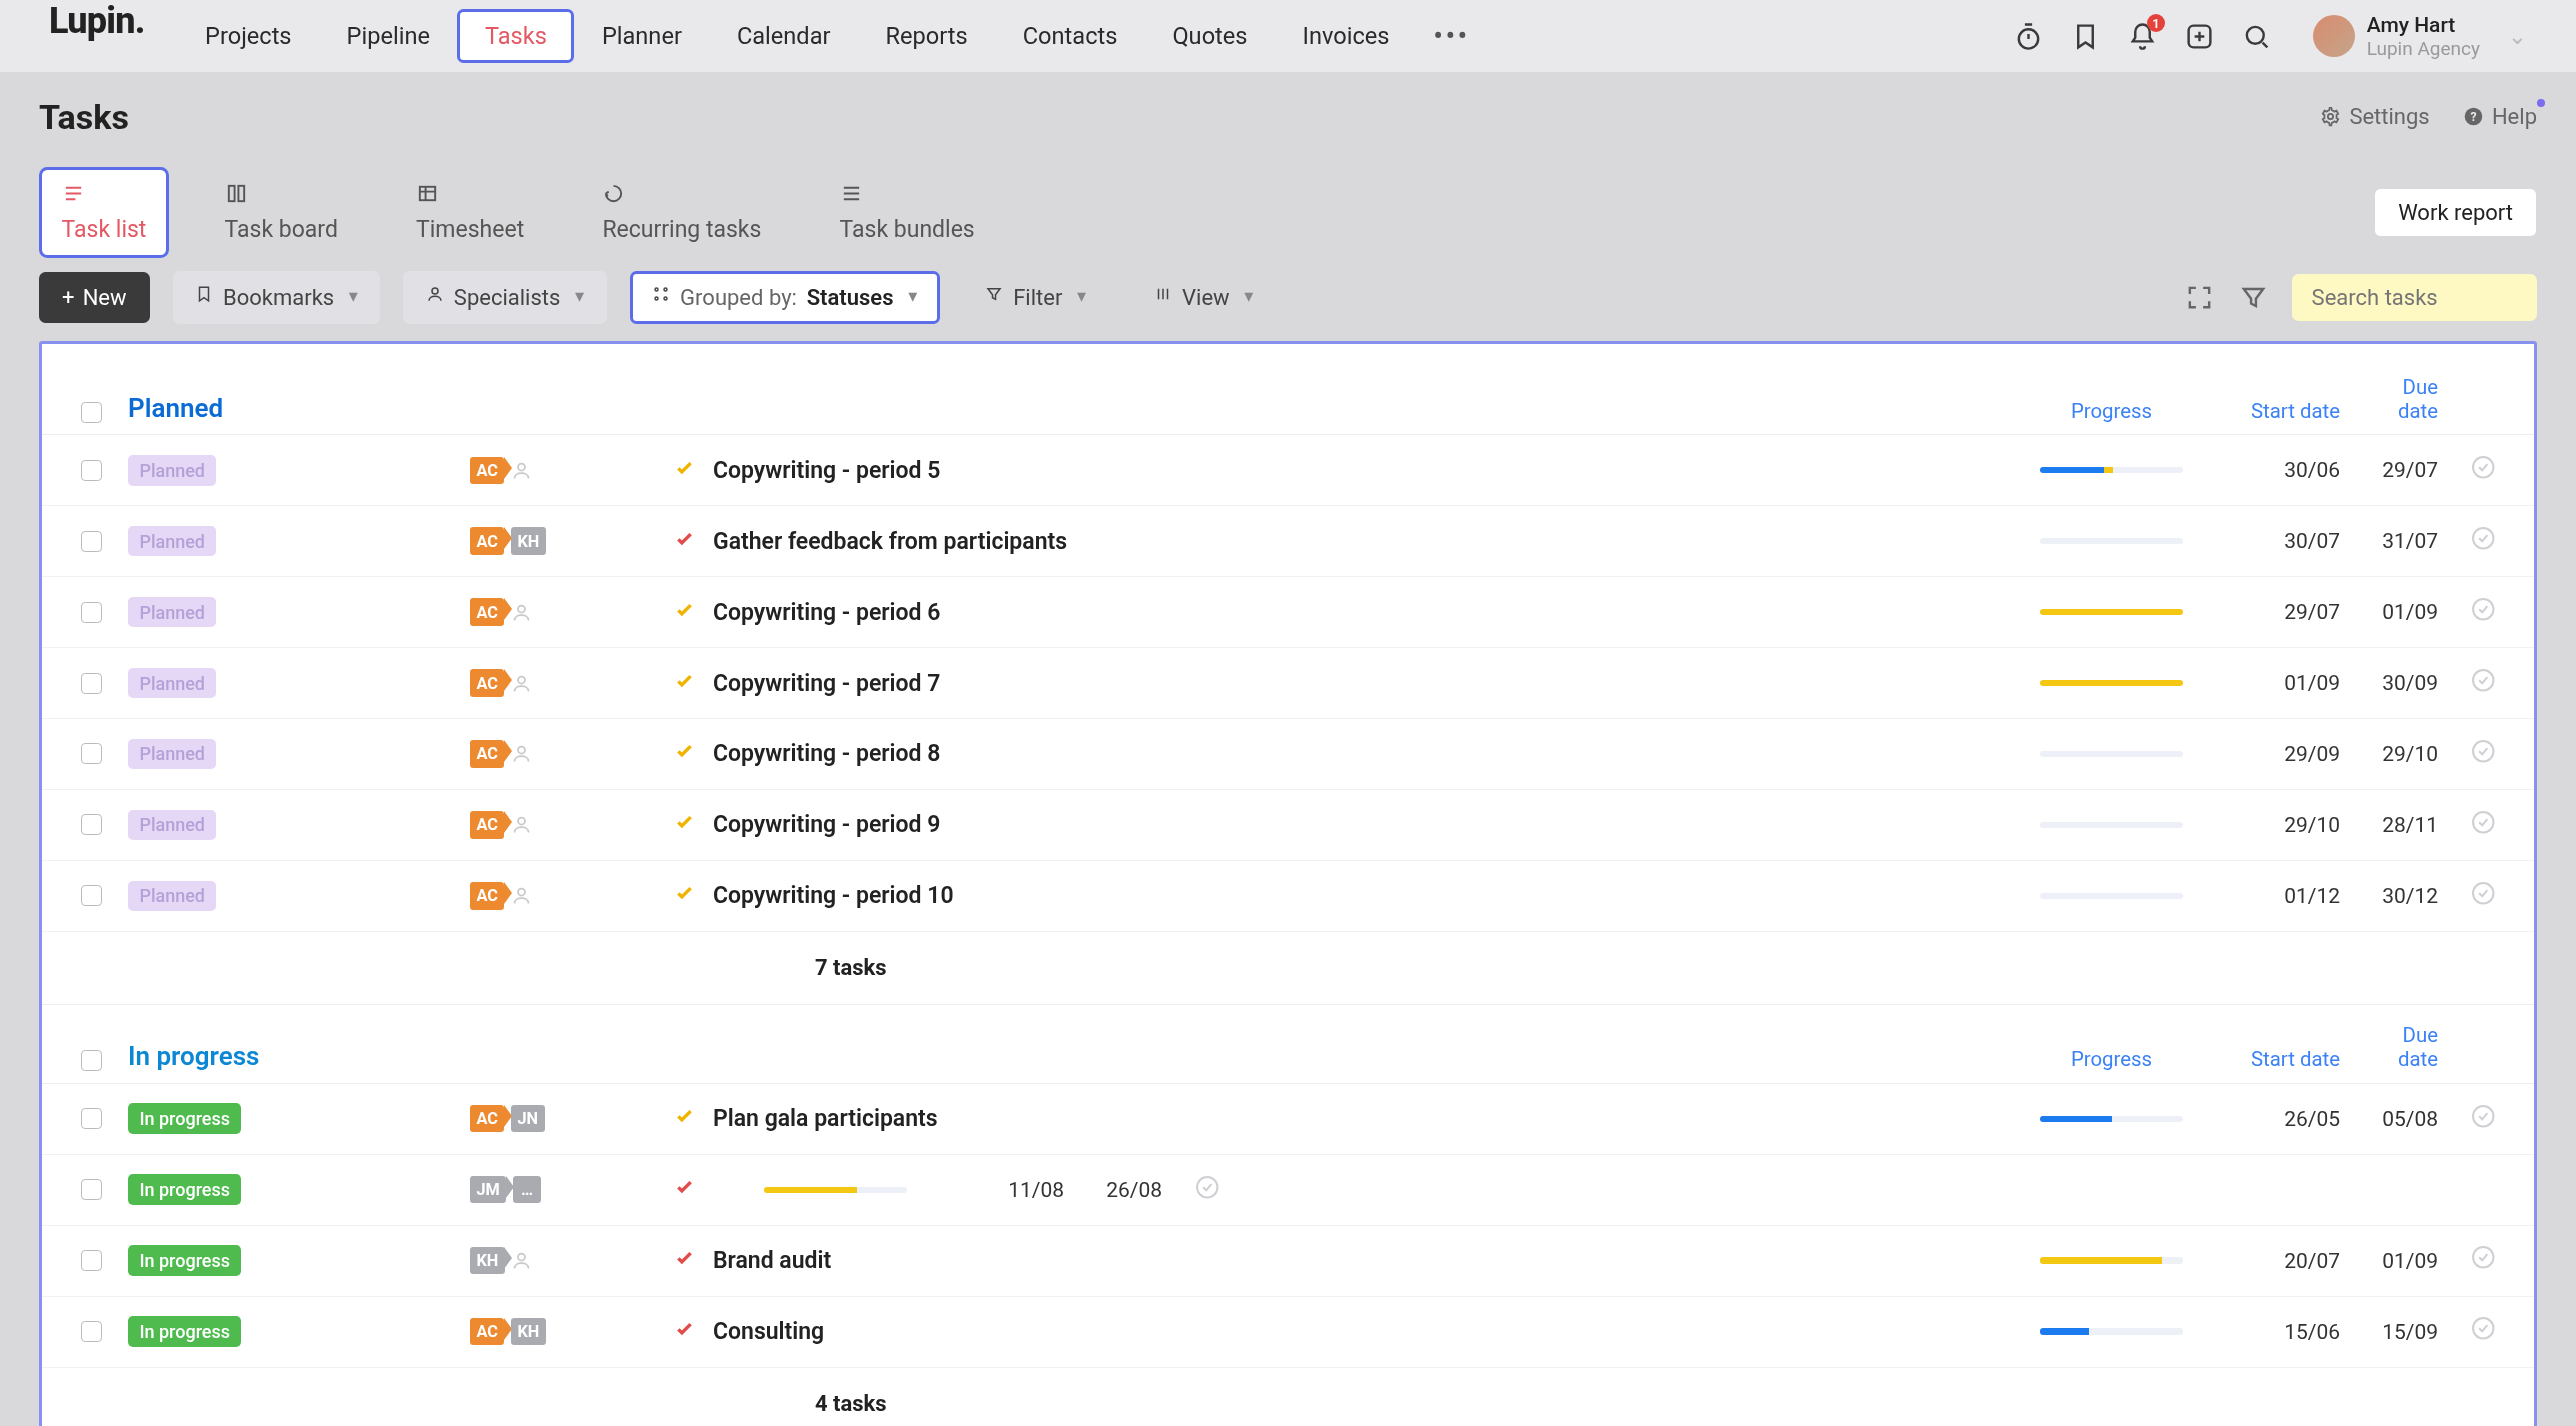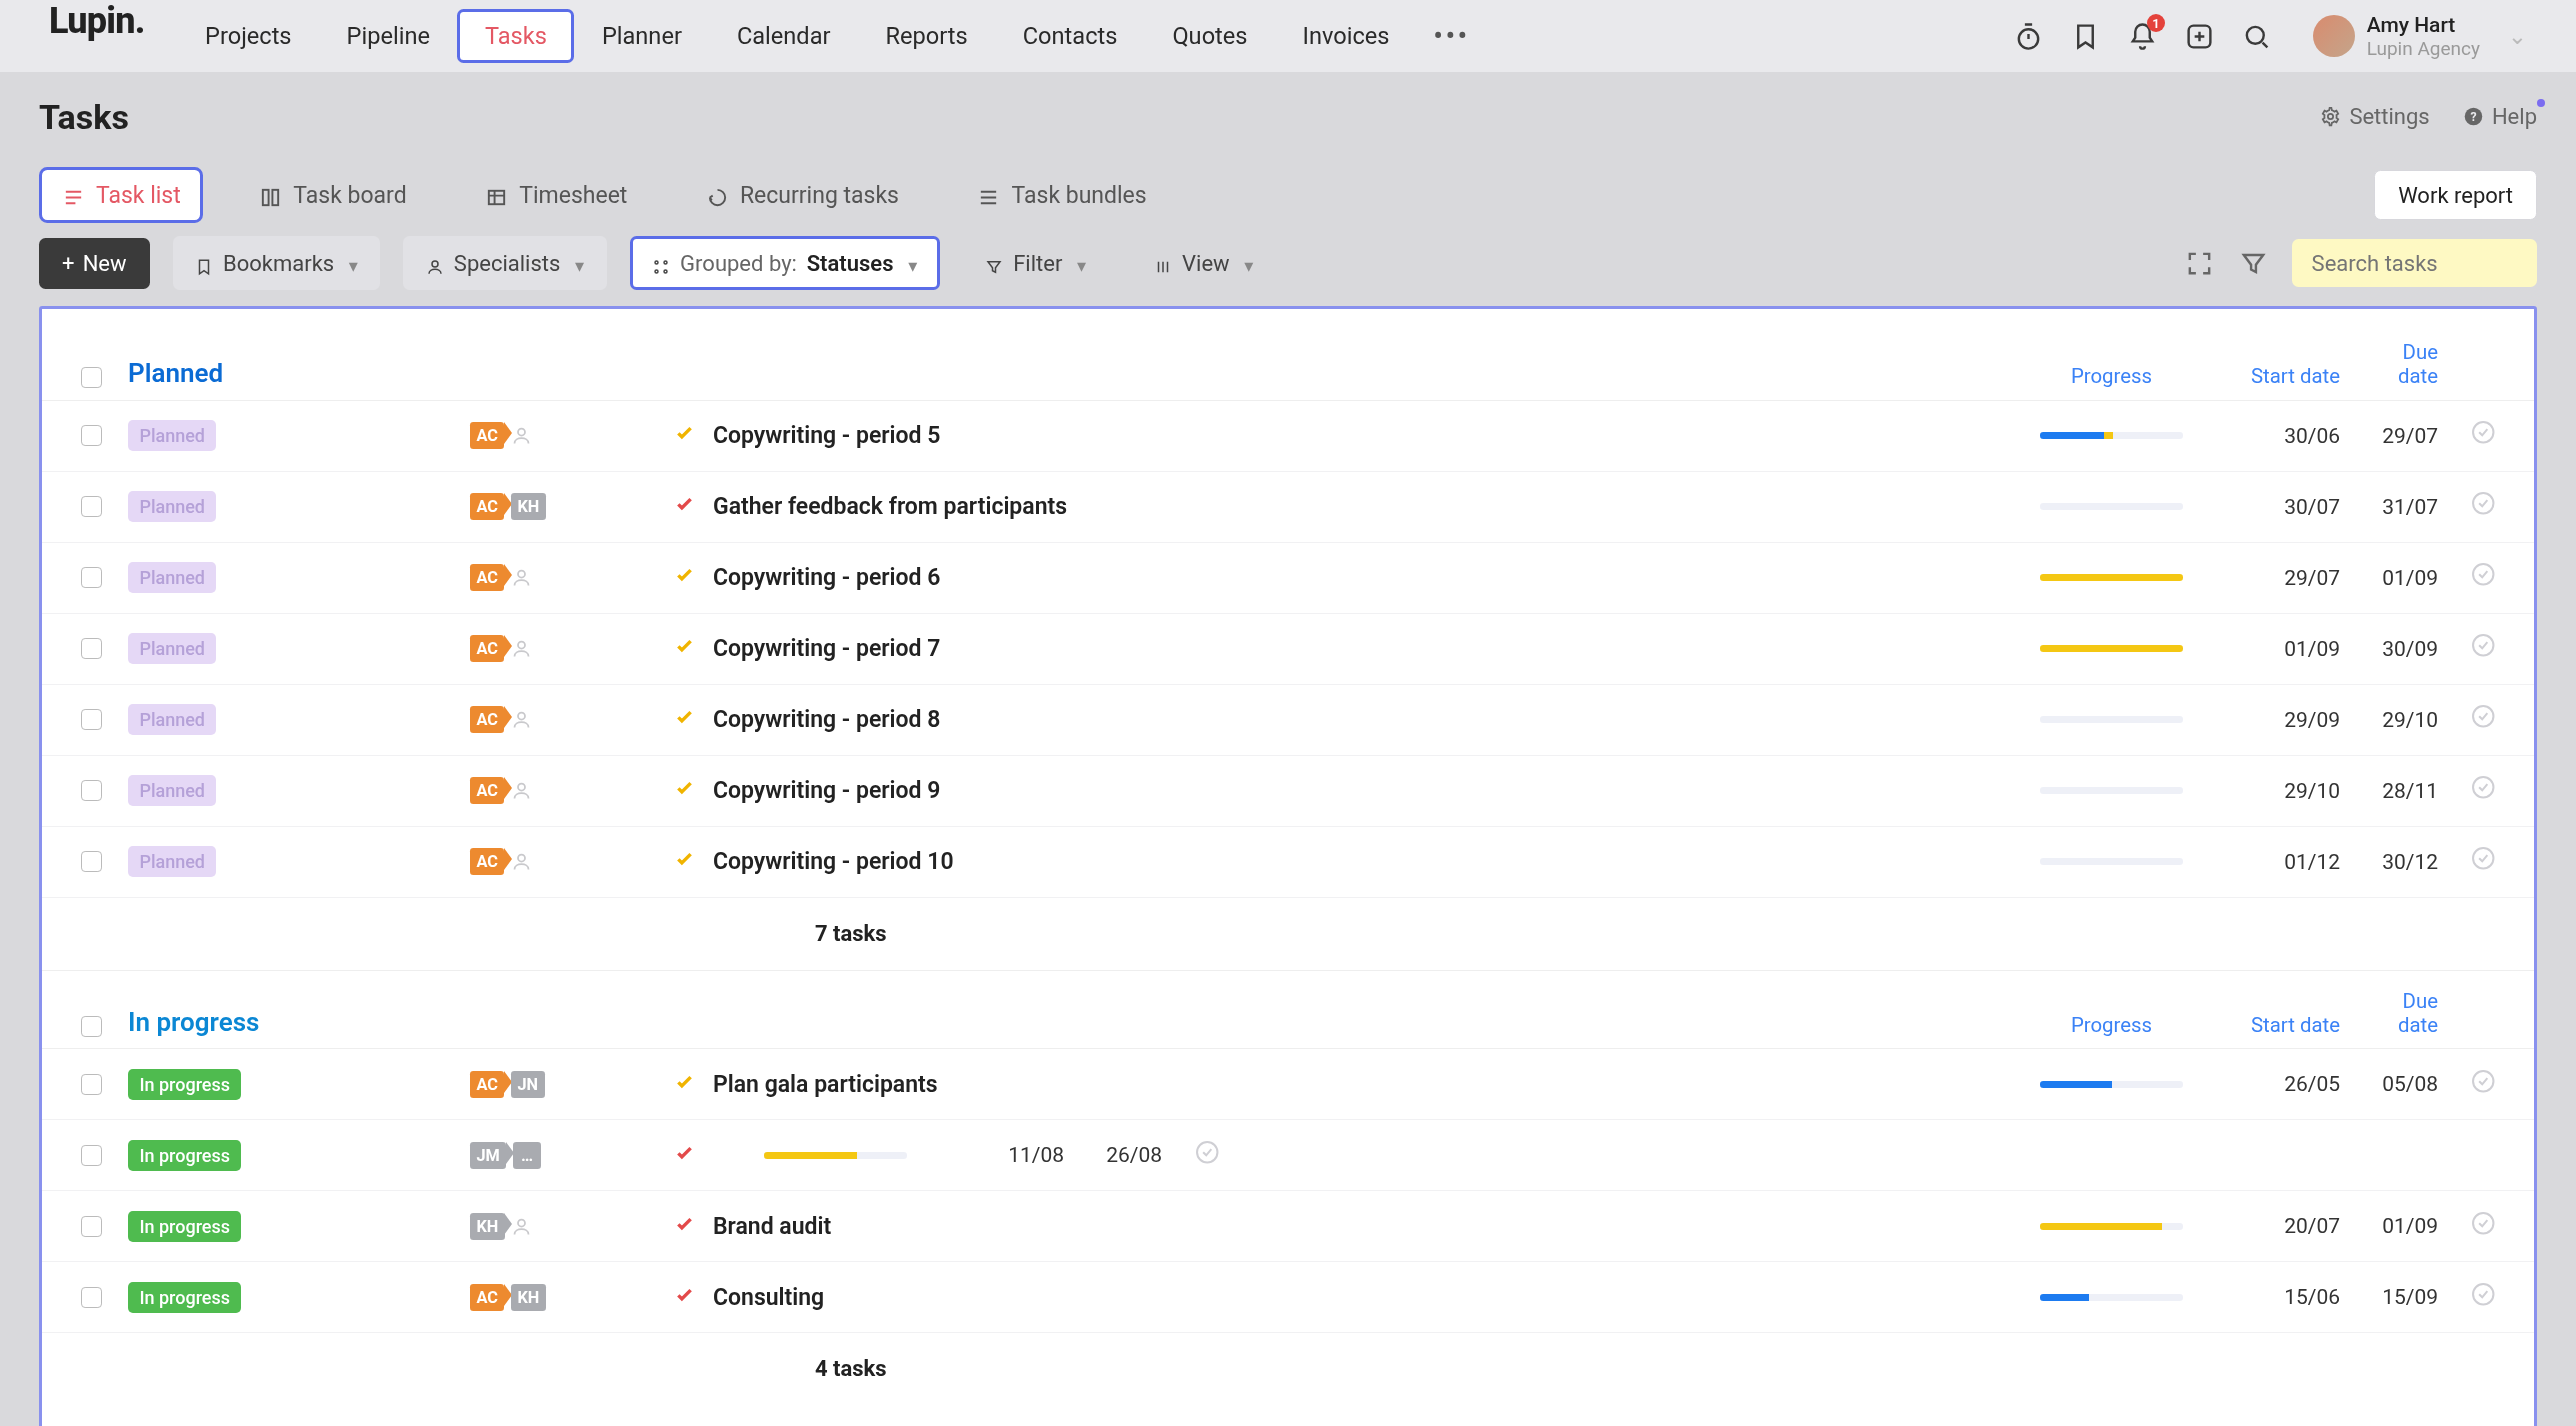--- a/index.html
+++ b/index.html
@@ -30,28 +30,28 @@
 }
 .page-head { display: flex; align-items: center; margin-bottom: 16.3px; }
 .page-title { font-size: 34px; font-weight: 700; color: #222; flex: 1; }
 .page-actions { display: flex; align-items: center; gap: 33px; color: #666; font-size: 22px; }
 .page-actions .item { display: flex; align-items: center; gap: 8.2px; cursor: pointer; }
 .help-dot { position: relative; }
 .help-dot::after { content:""; position:absolute; top:-4.9px; right:-8.2px; width:8.2px; height:8.2px; background:#7b6cf0; border-radius:50%; }
 
 .subtabs { display: flex; align-items: center; padding: 14.7px 0 0 0; gap: 33px; }
 .subtab-wrap { display: flex; align-items: center; gap: 33px; flex: 1; }
-.subtab { display: flex; align-items: flex-end; gap: 11.4px; color: #555; font-size: 23px; cursor: pointer; padding: 11.4px 19.6px; border: 3.3px solid transparent; }
+.subtab { display: flex; align-items: flex-start; gap: 11.4px; color: #555; font-size: 23px; cursor: pointer; padding: 11.4px 19.6px; border: 3.3px solid transparent; flex-direction: column; }
 .subtab.active { background: #fff; border: 3.3px solid #5b6de8; border-radius: 8.2px; color: #e45864; }
 .subtab svg { width: 23px; height: 23px; }
 .work-report { margin-left: auto; background: #fff; border: 0.8px solid #d7d7dc; border-radius: 6.5px; padding: 11.4px 23px; font-size: 22px; color: #222; cursor: pointer; }
 
 .toolbar { display: flex; align-items: center; gap: 23px; padding: 13px 0 16.3px 0; }
 .btn-new { background: #3a3a3a; color: #fff; border-radius: 6.5px; padding: 13px 23px; display: flex; align-items: center; gap: 8.2px; font-size: 22px; border: none; cursor: pointer; }
-.chip { background: #e1e1e5; border-radius: 6.5px; padding: 11.4px 19.6px; display: flex; align-items: flex-end; gap: 9.8px; color: #444; font-size: 22px; cursor: pointer; border: 3.3px solid transparent; }
+.chip { background: #e1e1e5; border-radius: 6.5px; padding: 11.4px 19.6px; display: flex; align-items: flex-start; gap: 9.8px; color: #444; font-size: 22px; cursor: pointer; border: 3.3px solid transparent; }
 .chip.active { background: #fff; border: 3.3px solid #5b6de8; }
 .chip .muted { color: #666; }
 .chip .strong { font-weight: 600; color: #222; }
 .chev { color: #888; font-size: 18px; margin-left: 4.9px; }
 
 .toolbar-right { margin-left: auto; display: flex; align-items: center; gap: 24.5px; }
 .tool-icon { width: 29px; height: 29px; color: #666; cursor: pointer; }
 .search { background: #fef9c3; border: none; border-radius: 6.5px; padding: 11.4px 19.6px; font-size: 22px; color: #888; width: 245px; }
 
 .area { background: #fff; border: 3.3px solid #8991ee; border-radius: 3.3px; padding: 13px 0 33px 0; }

